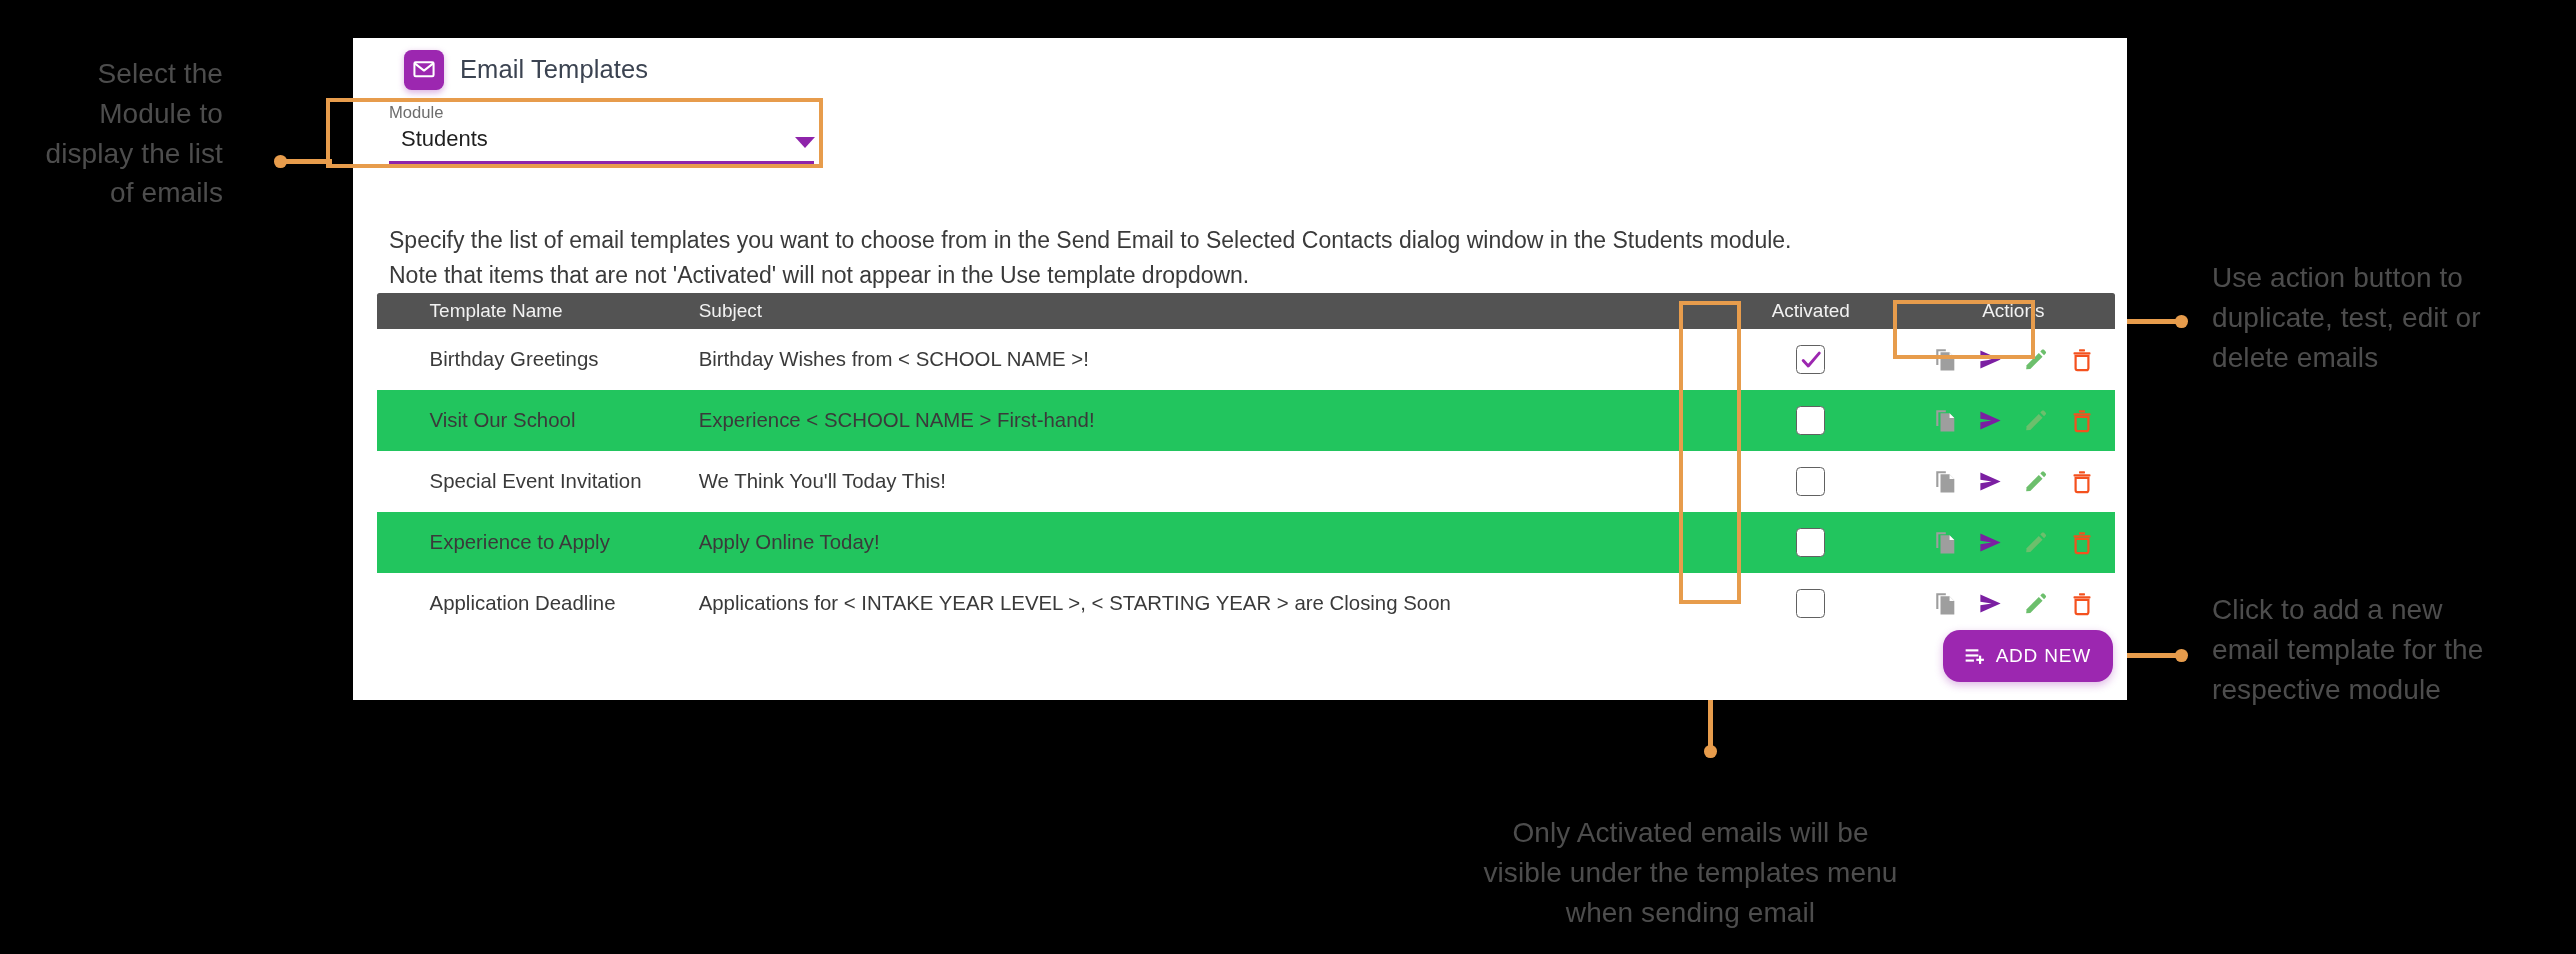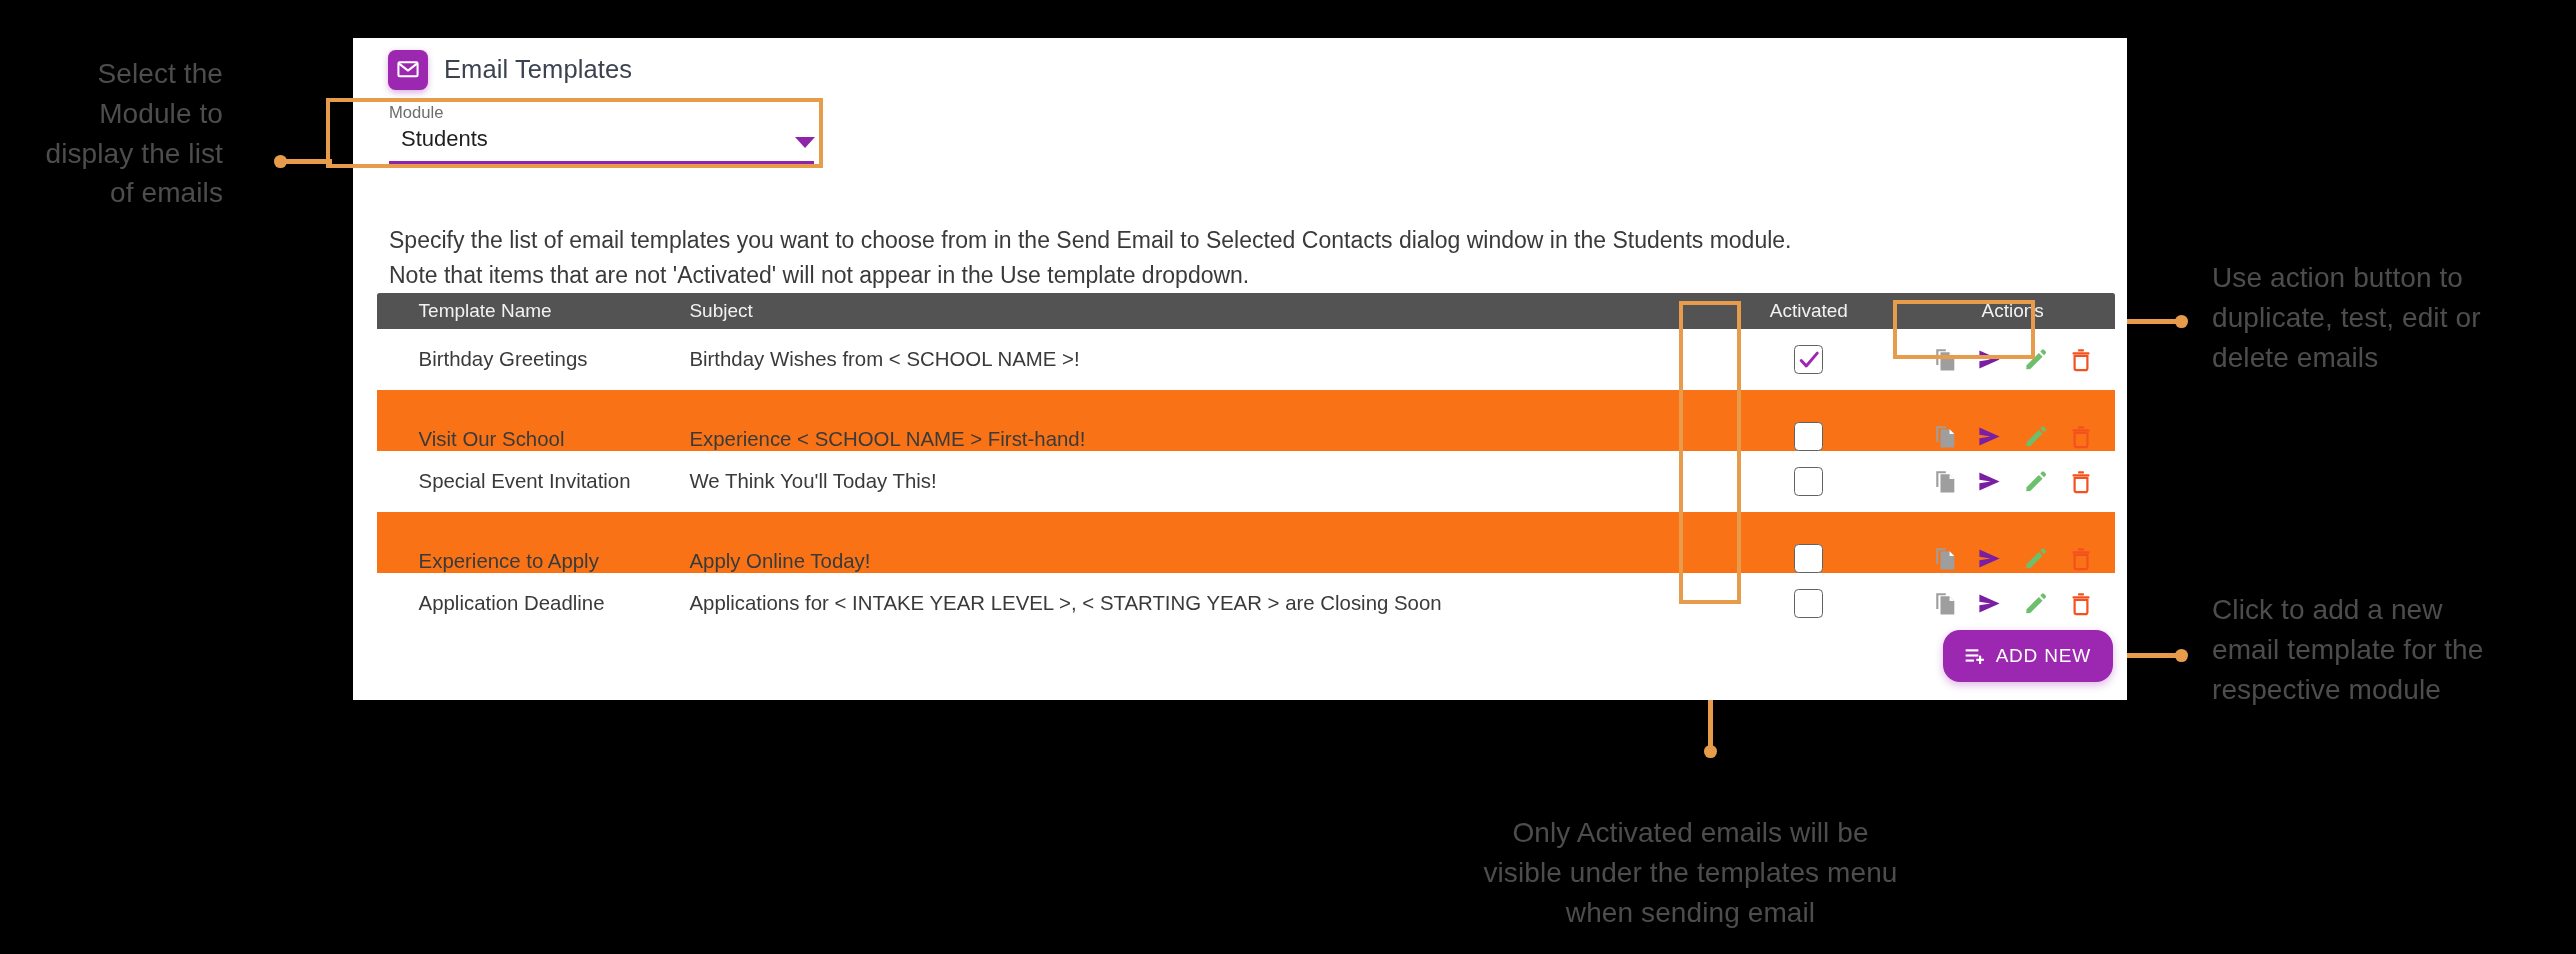--- a/index.html
+++ b/index.html
@@ -29,21 +29,21 @@
   .o-line{position:absolute;background:#e79c4c;}
   .o-box{position:absolute;border:4.5px solid #e79c4c;box-sizing:border-box;background:transparent;}
 
   
   .card{
     position:absolute;left:353px;top:38px;width:1774px;height:662px;
     background:#ffffff;
   }
 
   .card-header{
-    position:absolute;left:0;top:0;width:100%;height:67px;padding-left:41px;
+    position:absolute;left:16px;top:0;width:100%;height:67px;padding-left:41px;
   }
   .app-icon{
     position:absolute;left:35px;top:11.5px;width:40px;height:40px;
     background:#9c27b0;border-radius:7.7px;
     box-shadow:0 2.6px 6.4px rgba(156,39,176,.35);
     display:flex;align-items:center;justify-content:center;
   }
   .app-icon svg{display:block;}
   .app-title{
     position:absolute;left:91px;top:17px;
@@ -79,22 +79,22 @@
   .thead{
     display:flex;align-items:center;height:36px;background:#535353;
     border-radius:2.6px 2.6px 0 0;
   }
   .thead .th{
     color:#f2f2f2;font-size:19px;font-weight:400;
   }
   .row{
     display:flex;align-items:center;height:61px;background:#ffffff;
   }
-  .row.alt{background:#f97316;align-items:flex-end;}
-  .col-name{width:313px;padding-left:42px;box-sizing:border-box;}
+  .row.alt{background:#22c55e;}
+  .col-name{width:313px;padding-left:42px;box-sizing:border-box;margin-left:11px;}
   .col-subject{width:1018px;box-sizing:border-box;}
   .col-activated{width:204px;text-align:center;box-sizing:border-box;}
   .col-actions{width:204px;text-align:center;box-sizing:border-box;}
   .cell{font-size:20.4px;color:#3a3a3a;font-weight:400;white-space:nowrap;}
 
   .chk{
     display:inline-flex;align-items:center;justify-content:center;
     width:29px;height:29px;border:1.9px solid #616161;border-radius:4.5px;
     background:#fff;box-sizing:border-box;vertical-align:middle;
   }

